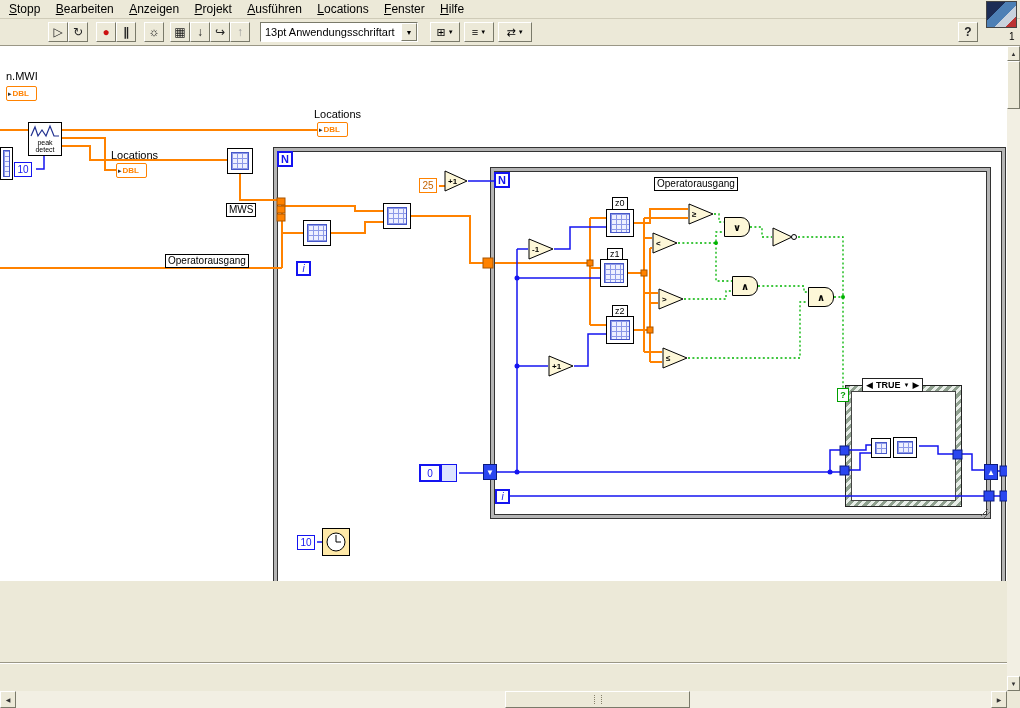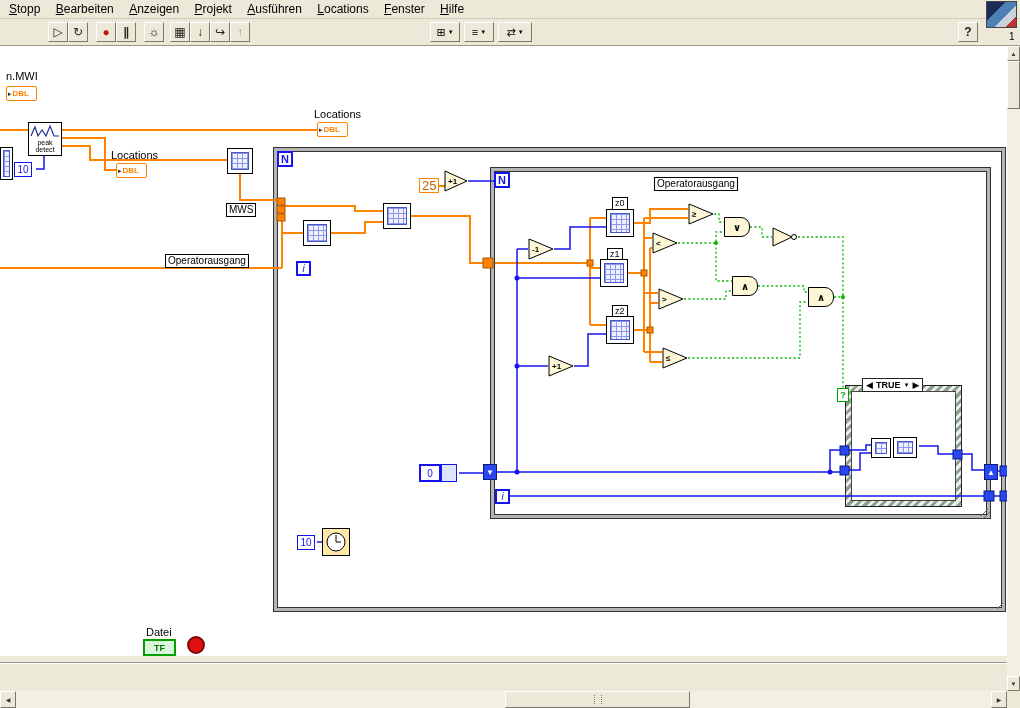--- a/index.html
+++ b/index.html
@@ -20,38 +20,38 @@
 .dim{color:#999}
 .fcombo{position:absolute;left:260px;top:3px;width:158px;height:20px;background:#fff;border:1px solid;border-color:#7a7a6a #fff #fff #7a7a6a;display:flex;align-items:center}
 .fcombo .ftext{flex:1;padding:0 4px;font-size:11px;white-space:nowrap;overflow:hidden}
 .fcombo .fdrop{width:16px;height:18px;background:#ece9d8;border:1px solid;border-color:#fff #7a7a6a #7a7a6a #fff;display:flex;align-items:center;justify-content:center;font-size:7px}
 .tcombo{position:absolute;top:3px;height:20px;background:#ece9d8;border:1px solid;border-color:#fff #7a7a6a #7a7a6a #fff;display:flex;align-items:center;justify-content:center;gap:2px;font-size:11px}
 .tcombo .dd{font-size:6px}
 .logo{position:absolute;left:986px;top:1px;width:31px;height:27px;border:1px solid #444;background:linear-gradient(135deg,#1c2c55 0 35%,#4d7fb5 35% 60%,#c9d2dd 60% 80%,#b33 80%);z-index:6}
 .badge{position:absolute;left:1009px;top:31px;font-size:10px;z-index:6}
 
 
-.diagram{position:absolute;left:0;top:46px;width:1007px;height:610px;background:#fff;overflow:hidden}
+.diagram{position:absolute;left:0;top:46px;width:1007px;height:535px;background:#fff;overflow:hidden}
 .wires{position:absolute;left:0;top:0;z-index:2;pointer-events:none}
 .wo polyline{stroke:#ff8200;stroke-width:2;fill:none}
 .wb polyline{stroke:#1414f0;stroke-width:1.5;fill:none}
 .wg polyline{stroke:#00b400;stroke-width:1.3;fill:none;stroke-dasharray:2 2.4}
 .to rect{fill:#ff8200;stroke:#a85500;stroke-width:1}
 .tb rect{fill:#2a46f0;stroke:#0a1a80;stroke-width:1}
 .tb circle{fill:#1414f0}
 .tg circle{fill:#00b400}
 .grip line{stroke:#666;stroke-width:1}
 .nd{position:absolute;z-index:3}
 .lbl{font-size:11px;white-space:nowrap}
 .flabel{font-size:10px;line-height:12px;background:#fff;border:1px solid #000;padding:0 2px;white-space:nowrap}
 .sm{font-size:9px;line-height:11px}
 .dblterm{width:31px;height:15px;border:1px solid #ff8200;border-radius:2px;background:#fff;color:#ff8200;font-size:8px;font-weight:bold;display:flex;align-items:center;padding:0 1px}
 .tarrow{color:#333;font-size:7px;margin-right:1px}
 .bconst{min-width:18px;height:15px;border:1px solid #1414f0;background:#fff;color:#1414f0;font-size:10px;display:flex;align-items:center;justify-content:center;padding:0 2px}
-.oconst{min-width:18px;height:15px;border:1px solid #ff8200;background:#fff;color:#c56400;font-size:13px;display:flex;align-items:center;justify-content:center;padding:0 2px}
+.oconst{min-width:18px;height:15px;border:1px solid #ff8200;background:#fff;color:#c56400;font-size:10px;display:flex;align-items:center;justify-content:center;padding:0 2px}
 .nterm{width:16px;height:16px;border:2px solid #1414f0;background:#fff;color:#1414f0;font-weight:bold;font-size:11px;display:flex;align-items:center;justify-content:center}
 .iterm{width:15px;height:15px;border:2px solid #1414f0;background:#fff;color:#1414f0;font-style:italic;font-size:10px;display:flex;align-items:center;justify-content:center}
 .sr{width:14px;height:16px;background:#2a46f0;border:1px solid #0a1a80;color:#fff;font-size:8px;display:flex;align-items:center;justify-content:center}
 .forloop{position:absolute;z-index:1;border:1px solid #333}
 .forloop::before{content:"";position:absolute;inset:0;border:3px solid #b5b5b5}
 .forloop::after{content:"";position:absolute;inset:3px;border:1px solid #333}
 .case{position:absolute;z-index:1;background:repeating-linear-gradient(135deg,#8fa08f 0 3px,#e8eee8 3px 6px);border:1px solid #222}
 .case-inner{position:absolute;inset:5px;background:#fff;border:1px solid #444}
 .case-selector{height:14px;background:#fff;border:1px solid #222;display:flex;align-items:center;font-size:9px;font-weight:bold;gap:3px;padding:0 3px}
 .qtunnel{width:12px;height:14px;background:#fff;border:1px solid #00a000;color:#00a000;font-size:9px;font-weight:bold;display:flex;align-items:center;justify-content:center}
@@ -120,20 +120,24 @@
     <div class="tbtn" style="left:190px">
         <span class="g">↓</span>
       </div>
     <div class="tbtn" style="left:210px">
         <span class="g">↪</span>
       </div>
     <div class="tbtn" style="left:230px">
         <span class="g dim">↑</span>
       </div>
 
+    <div class="fcombo">
+      <span class="ftext">13pt Anwendungsschriftart</span>
+      <span class="fdrop">▼</span>
+    </div>
 
     <div class="tcombo" style="left:430px;width:30px">
       <span class="g">⊞</span>
       <span class="dd">▼</span>
     </div>
     <div class="tcombo" style="left:464px;width:30px">
       <span class="g">≡</span>
       <span class="dd">▼</span>
     </div>
     <div class="tcombo" style="left:498px;width:34px">

